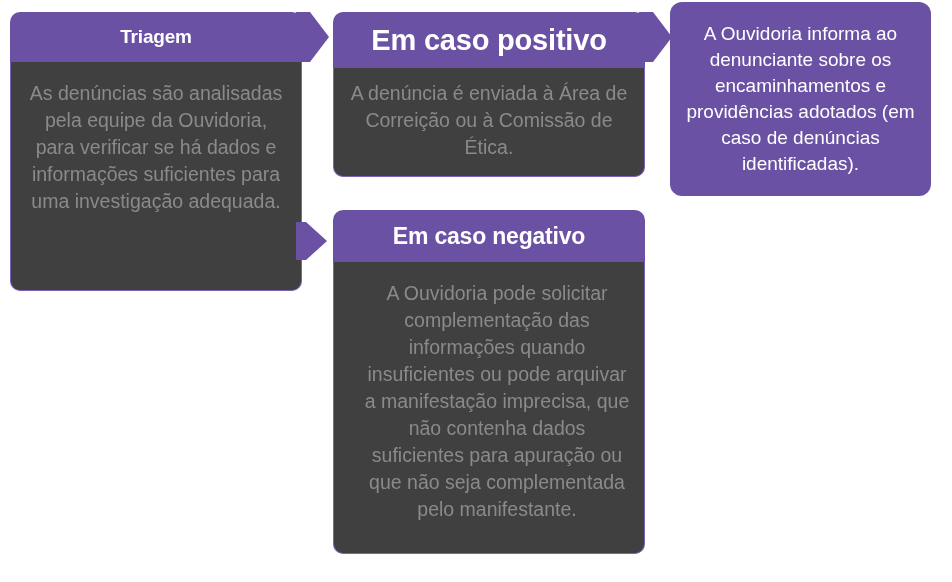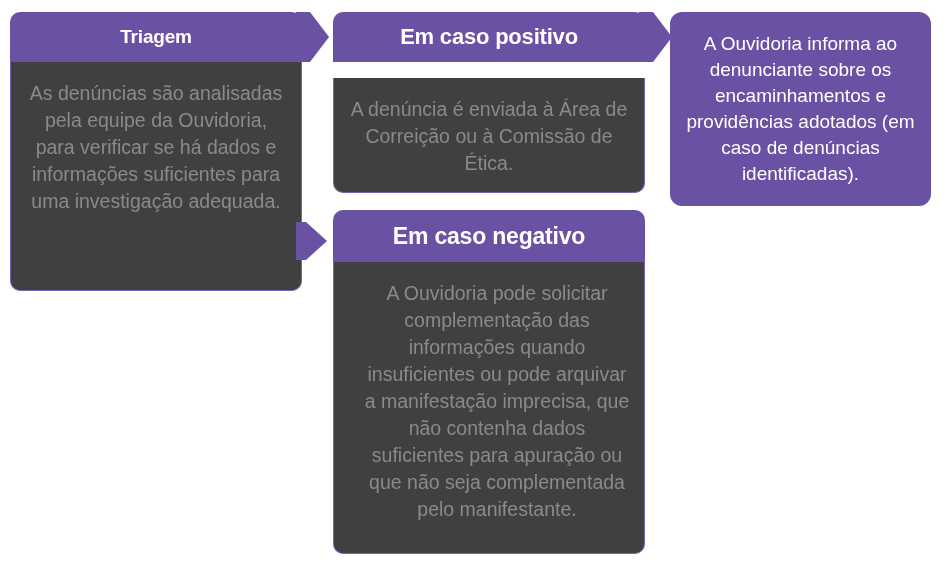--- a/index.html
+++ b/index.html
@@ -93,28 +93,28 @@
     position: absolute;
     z-index: 3;
   }
 
   
   #card-triagem          { left: 10px;  top: 12px;  width: 292px; height: 279px; }
   #card-triagem .card-header { height: 50px; font-size: 19px; }
   #card-triagem .card-body   { top: 50px; height: 229px; font-size: 19.5px; line-height: 27px; padding: 18px 14px 12px 14px; }
 
   #card-positivo         { left: 333px; top: 12px;  width: 312px; height: 165px; }
-  #card-positivo .card-header { height: 50px; font-size: 22px; }
-  #card-positivo .card-body   { top: 66px; height: 115px; font-size: 19.5px; line-height: 27px; padding: 18px 14px 12px 14px; }
+  #card-positivo .card-header { height: 56px; font-size: 29px; }
+  #card-positivo .card-body   { top: 50px; height: 115px; font-size: 19.5px; line-height: 27px; padding: 18px 14px 12px 14px; }
 
   #card-negativo         { left: 333px; top: 210px; width: 312px; height: 344px; border-radius: 21px; }
   #card-negativo .card-header { height: 52px; font-size: 23px; }
   #card-negativo .card-body   { top: 52px; height: 292px; font-size: 19.5px; line-height: 27px; padding: 18px 14px 12px 30px; }
 
-  #card-informa          { left: 670px; top: 12px;  width: 261px; height: 194px; font-size: 19px; line-height: 26px; padding: 10px 12px; }
+  #card-informa          { left: 670px; top: 2px;  width: 261px; height: 194px; font-size: 19px; line-height: 26px; padding: 10px 12px; }
 
   #arrow-triagem-positivo { left: 296px; top: 12px;  width: 34px; height: 50px; }
   #arrow-triagem-negativo { left: 296px; top: 222px; width: 34px; height: 38px; }
   #arrow-positivo-informa { left: 639px; top: 12px;  width: 34px; height: 50px; }
 </style>
 </head>
 <body>
 
 <div class="flow-canvas">
 

